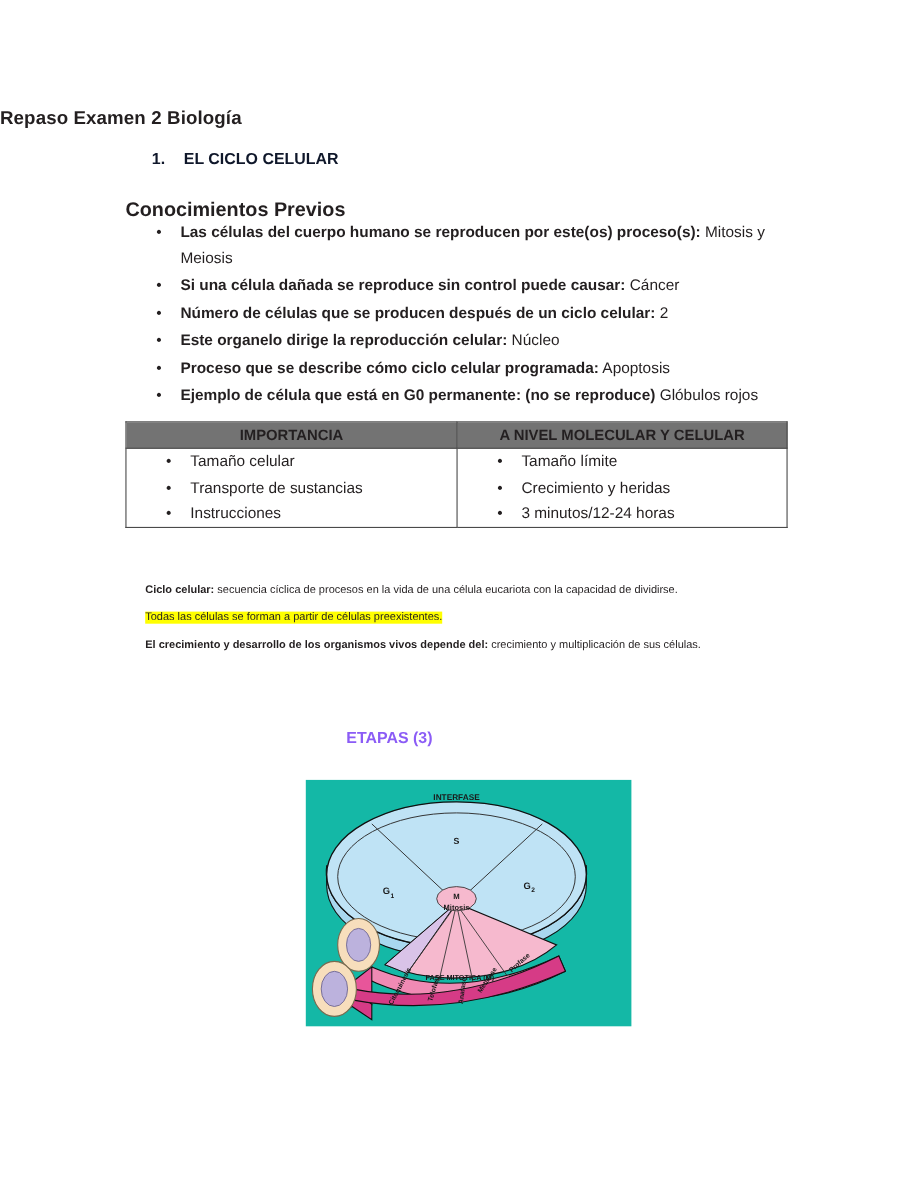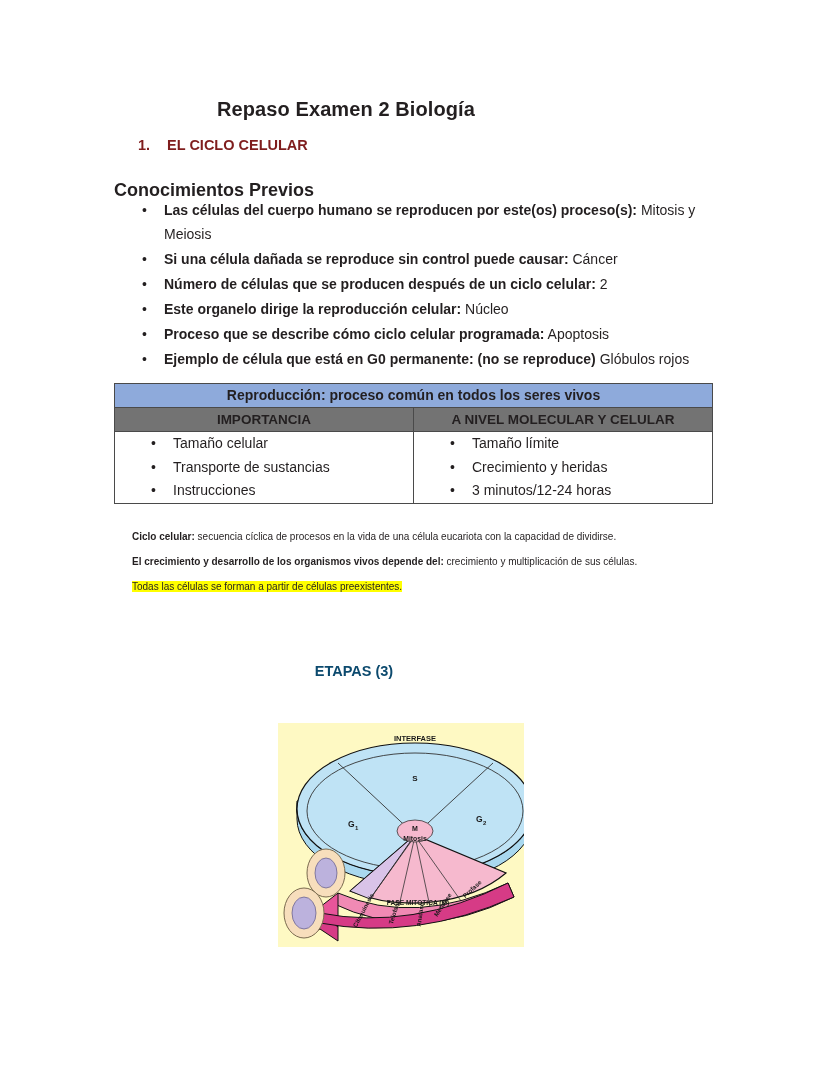--- a/index.html
+++ b/index.html
@@ -20,34 +20,33 @@
     inset: 0;
     background: #ffffff;
   }
 
   
   .doc-title {
     position: absolute;
     left: 0;
     top: 98px;
     width: 692px;
-    text-align: center;
-    font-size: 20px;
+    font-size: 17px;
     font-weight: bold;
     letter-spacing: .1px;
   }
 
   
   .section-heading {
     position: absolute;
     left: 138px;
     top: 137px;
     font-size: 14.5px;
     font-weight: bold;
-    color: #7f1d1d;
+    color: #0f172a;
     white-space: nowrap;
   }
   .section-heading .num { margin-right: 17px; }
 
   
   .sub-heading {
     position: absolute;
     left: 114px;
     top: 180px;
     font-size: 18px;
@@ -147,33 +146,32 @@
 
   
   .etapas {
     position: absolute;
     left: 0;
     top: 663px;
     width: 708px;
     text-align: center;
     font-size: 14.5px;
     font-weight: bold;
-    color: #0c4a6e;
+    color: #8b5cf6;
   }
 
   
   .figure-wrap {
     position: absolute;
     left: 278px;
     top: 709px;
-    width: 246px;
+    width: 296px;
     height: 224px;
-    background: #fef9c3;
+    background: #14b8a6;
     overflow: hidden;
-    margin-top: 14px;
   }
   .figure-wrap svg { display: block; }
   .fig-label {
     font-family: "Liberation Sans", sans-serif;
     font-weight: bold;
     fill: #1a1a1a;
   }
 </style>
 </head>
 <body>
@@ -216,23 +214,20 @@
     </li>
     <li class="qa-item">
       <span class="dot">•</span>
       <span class="q">Ejemplo de célula que está en G0 permanente: (no se reproduce)</span>
       <span class="a">Glóbulos rojos</span>
     </li>
   </ul>
 
   <table class="repro-table">
     <tbody>
-        <tr>
-      <td class="tbl-title" colspan="2">Reproducción: proceso común en todos los seres vivos</td>
-    </tr>
     <tr>
       <th class="tbl-subhead" style="width:300px">IMPORTANCIA</th>
       <th class="tbl-subhead" style="width:299px">A NIVEL MOLECULAR Y CELULAR</th>
     </tr>
     <tr>
       <td class="tbl-body-cell">
         <ul>
           <li>
             <span class="dot">•</span>
             <span>Tamaño celular</span>
@@ -262,22 +257,22 @@
             <span>3 minutos/12-24 horas</span>
           </li>
         </ul>
       </td>
     </tr>
   </tbody>
     </table>
 
   <div class="para-block">
     <p><b>Ciclo celular:</b><span> secuencia cíclica de procesos en la vida de una célula eucariota con la capacidad de dividirse.</span></p>
+    <p><span class="hl">Todas las células se forman a partir de células preexistentes.</span></p>
     <p><b>El crecimiento y desarrollo de los organismos vivos depende del:</b><span> crecimiento y multiplicación de sus células.</span></p>
-    <p><span class="hl">Todas las células se forman a partir de células preexistentes.</span></p>
   </div>
 
   <div class="etapas">ETAPAS (3)</div>
 
   <div class="figure-wrap">
     <svg width="274" height="224" viewBox="0 0 274 224" xmlns="http://www.w3.org/2000/svg">
       <defs>
         <clipPath id="discClip">
           <ellipse cx="137" cy="86" rx="118" ry="66"></ellipse>
         </clipPath>

